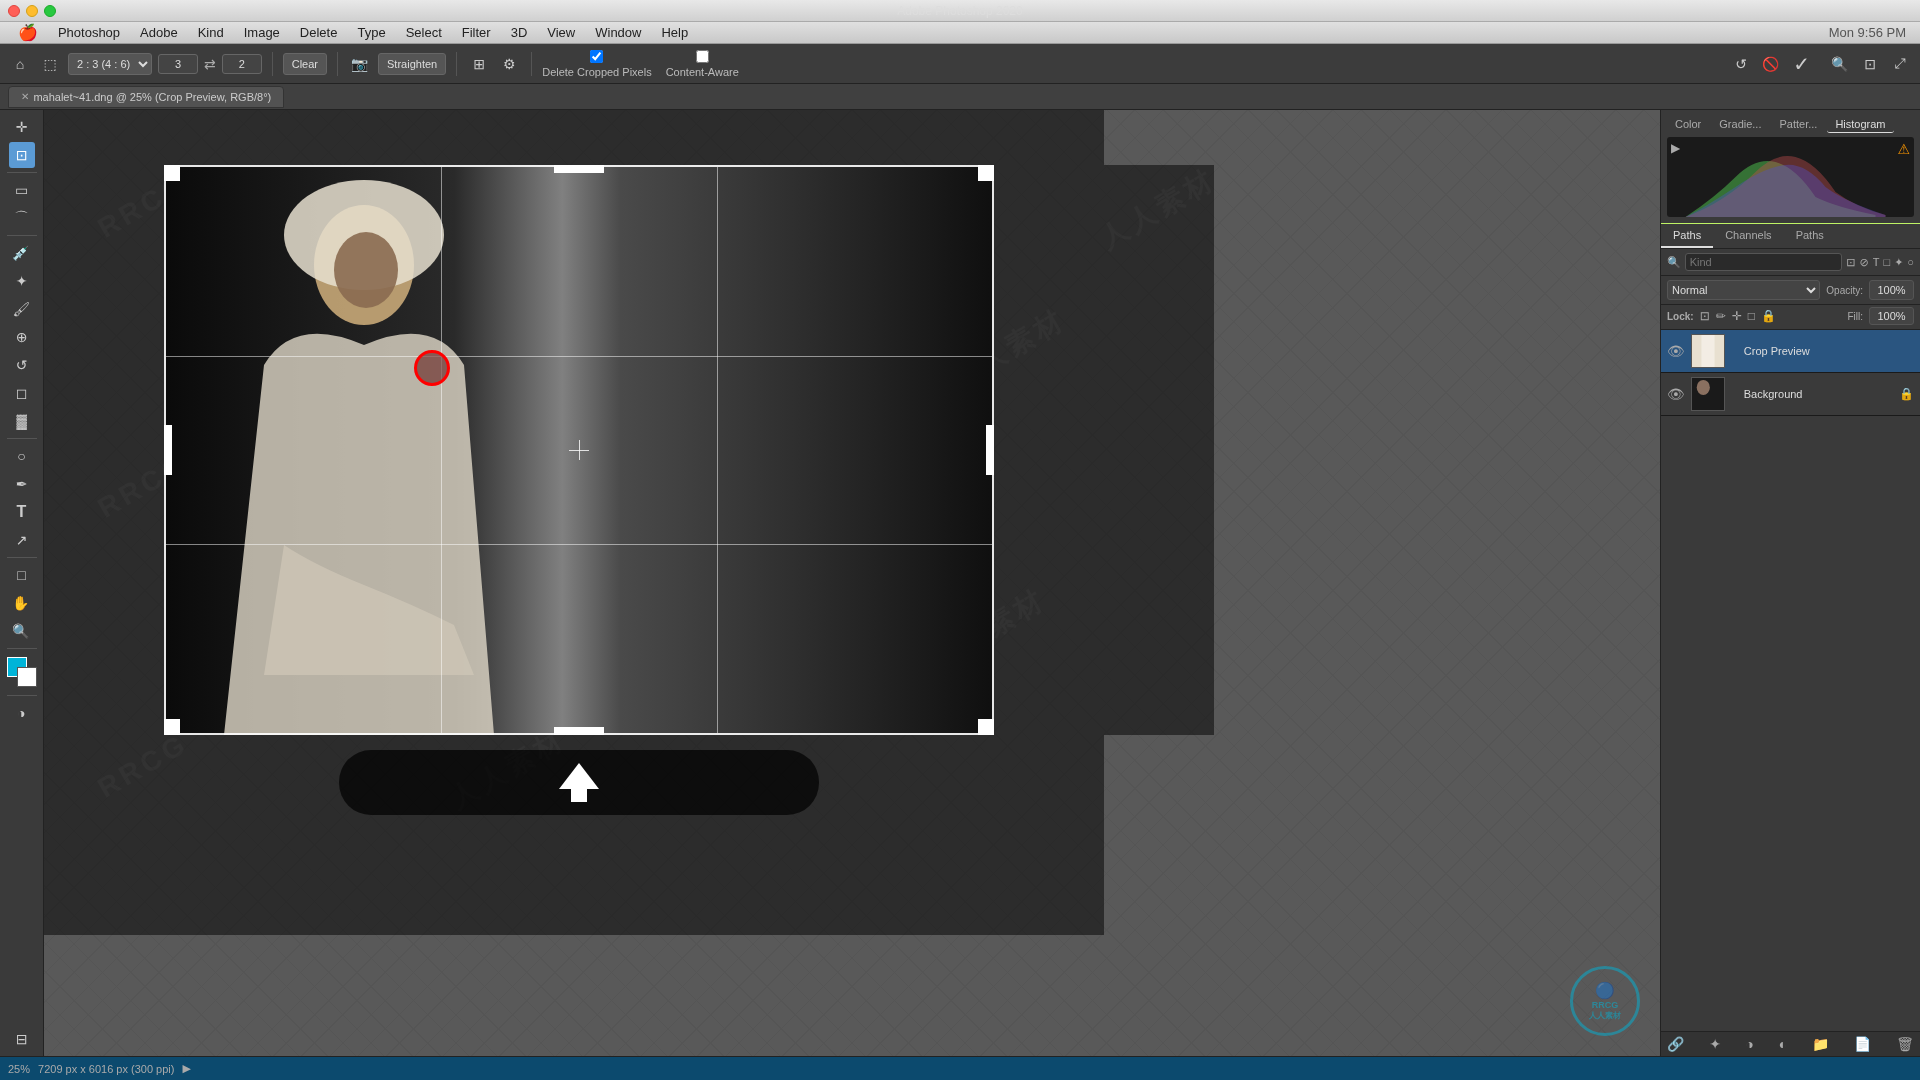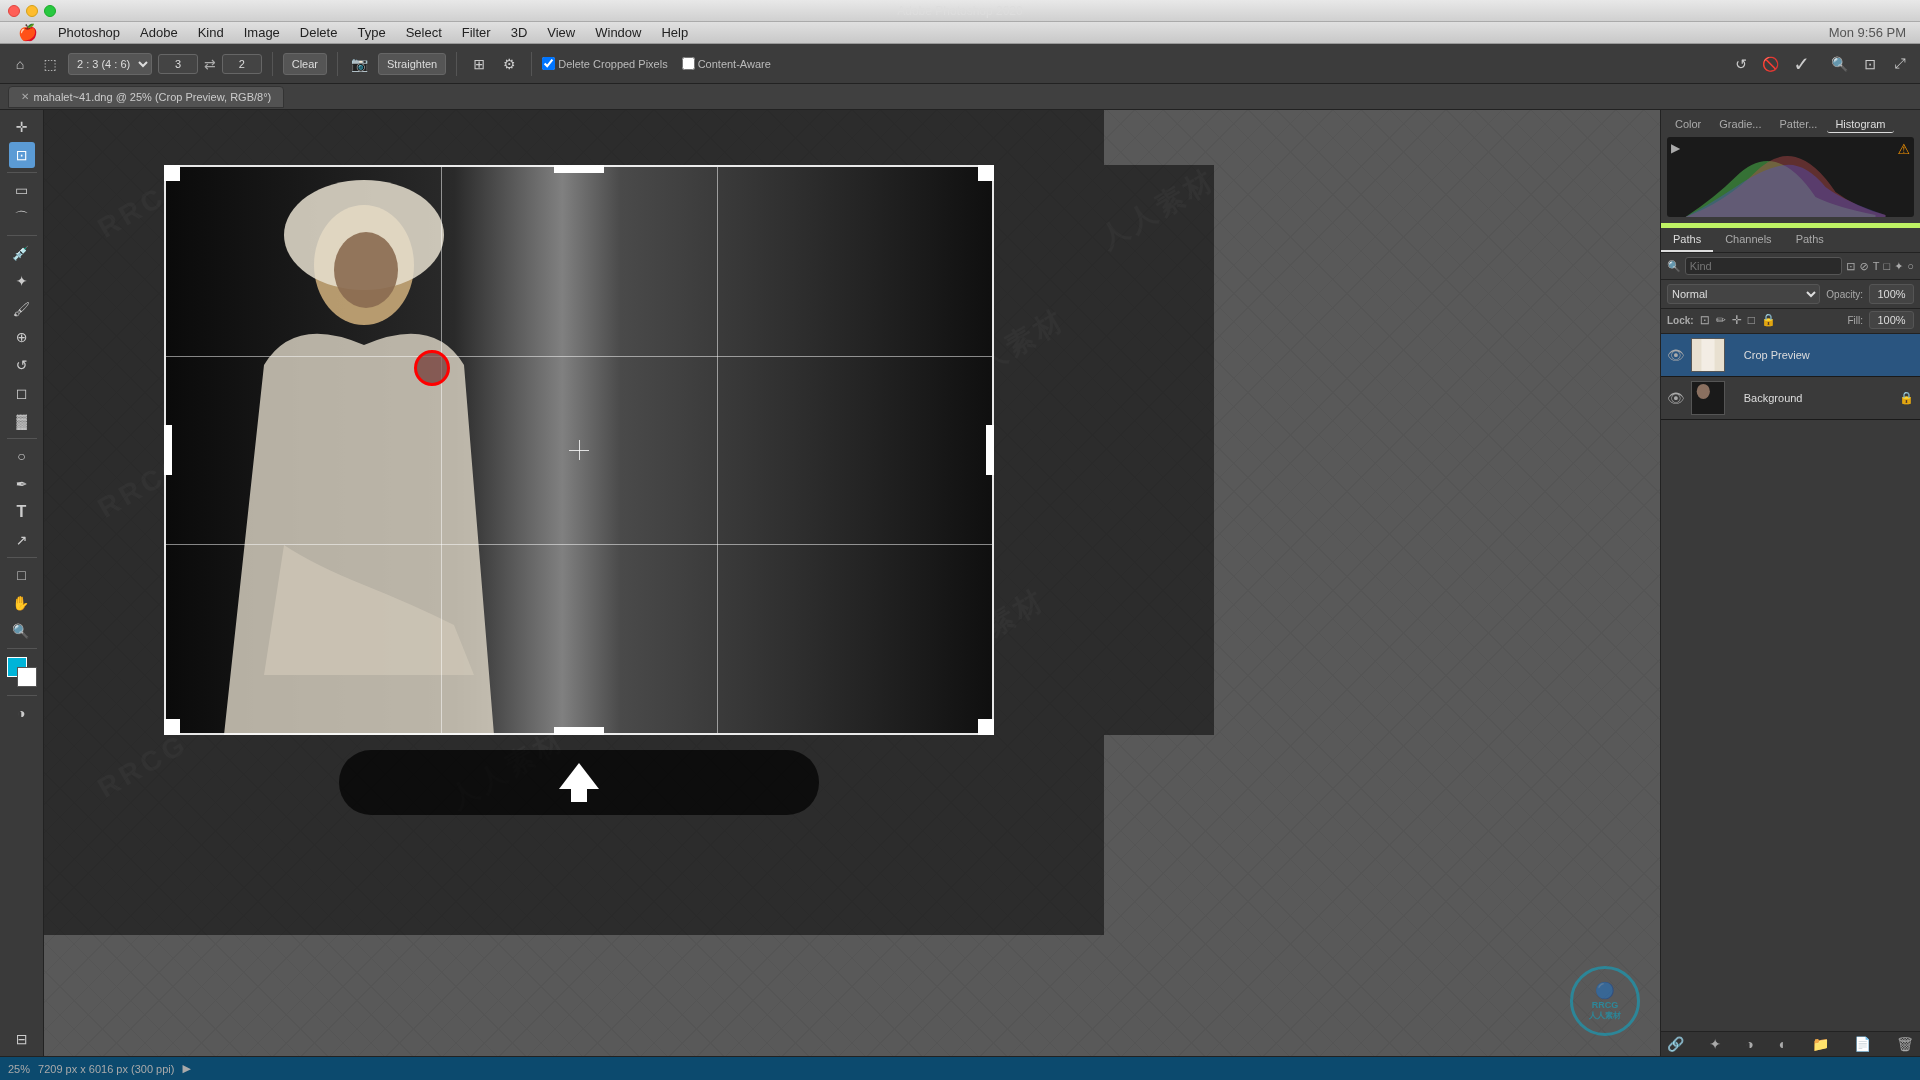--- a/index.html
+++ b/index.html
@@ -39,21 +39,21 @@
     }
     .toolbar-select {
       background: #555; border: 1px solid #666; color: #ddd;
       padding: 2px 4px; border-radius: 3px; font-size: 11px; height: 22px;
     }
     .toolbar-sep { width: 1px; height: 24px; background: #555; margin: 0 4px; }
     .toolbar-input {
       background: #444; border: 1px solid #666; color: #ddd;
       width: 40px; height: 20px; text-align: center; font-size: 11px; border-radius: 3px;
     }
-    .toolbar-checkbox-label { font-size: 11px; color: #bbb; display: flex; align-items: center; gap: 3px; }
+    .toolbar-checkbox-label { font-size: 11px; color: #bbb; display: flex; align-items: center; gap: 3px; flex-direction: column; }
     .toolbar-icon-btn {
       width: 24px; height: 24px; display: flex; align-items: center; justify-content: center;
       background: transparent; border: none; cursor: pointer; color: #ccc; font-size: 14px;
     }
     .check-confirm { font-size: 20px; color: #ccc; cursor: pointer; padding: 0 4px; }
 
     
     #tabbar {
       width: 100%; height: 26px; background: #404040;
       display: flex; align-items: center; padding: 0 8px;
@@ -183,21 +183,21 @@
     }
 
     
     #right-panel {
       width: 260px; height: 100%; background: #3a3a3a;
       border-left: 1px solid #222; display: flex; flex-direction: column;
     }
 
     
     #histogram-panel {
-      padding: 6px; border-bottom: 5px solid #bef264;
+      padding: 6px; border-bottom: 1px solid #bef264;
     }
     .panel-tabs {
       display: flex; gap: 2px; margin-bottom: 4px;
     }
     .panel-tab {
       padding: 2px 8px; font-size: 11px; color: #aaa; cursor: pointer; border-radius: 3px;
     }
     .panel-tab.active { color: #ddd; border-bottom: 1px solid #ddd; }
     .histogram-canvas {
       width: 100%; height: 80px; background: #1a1a1a; border-radius: 3px; position: relative; overflow: hidden;

